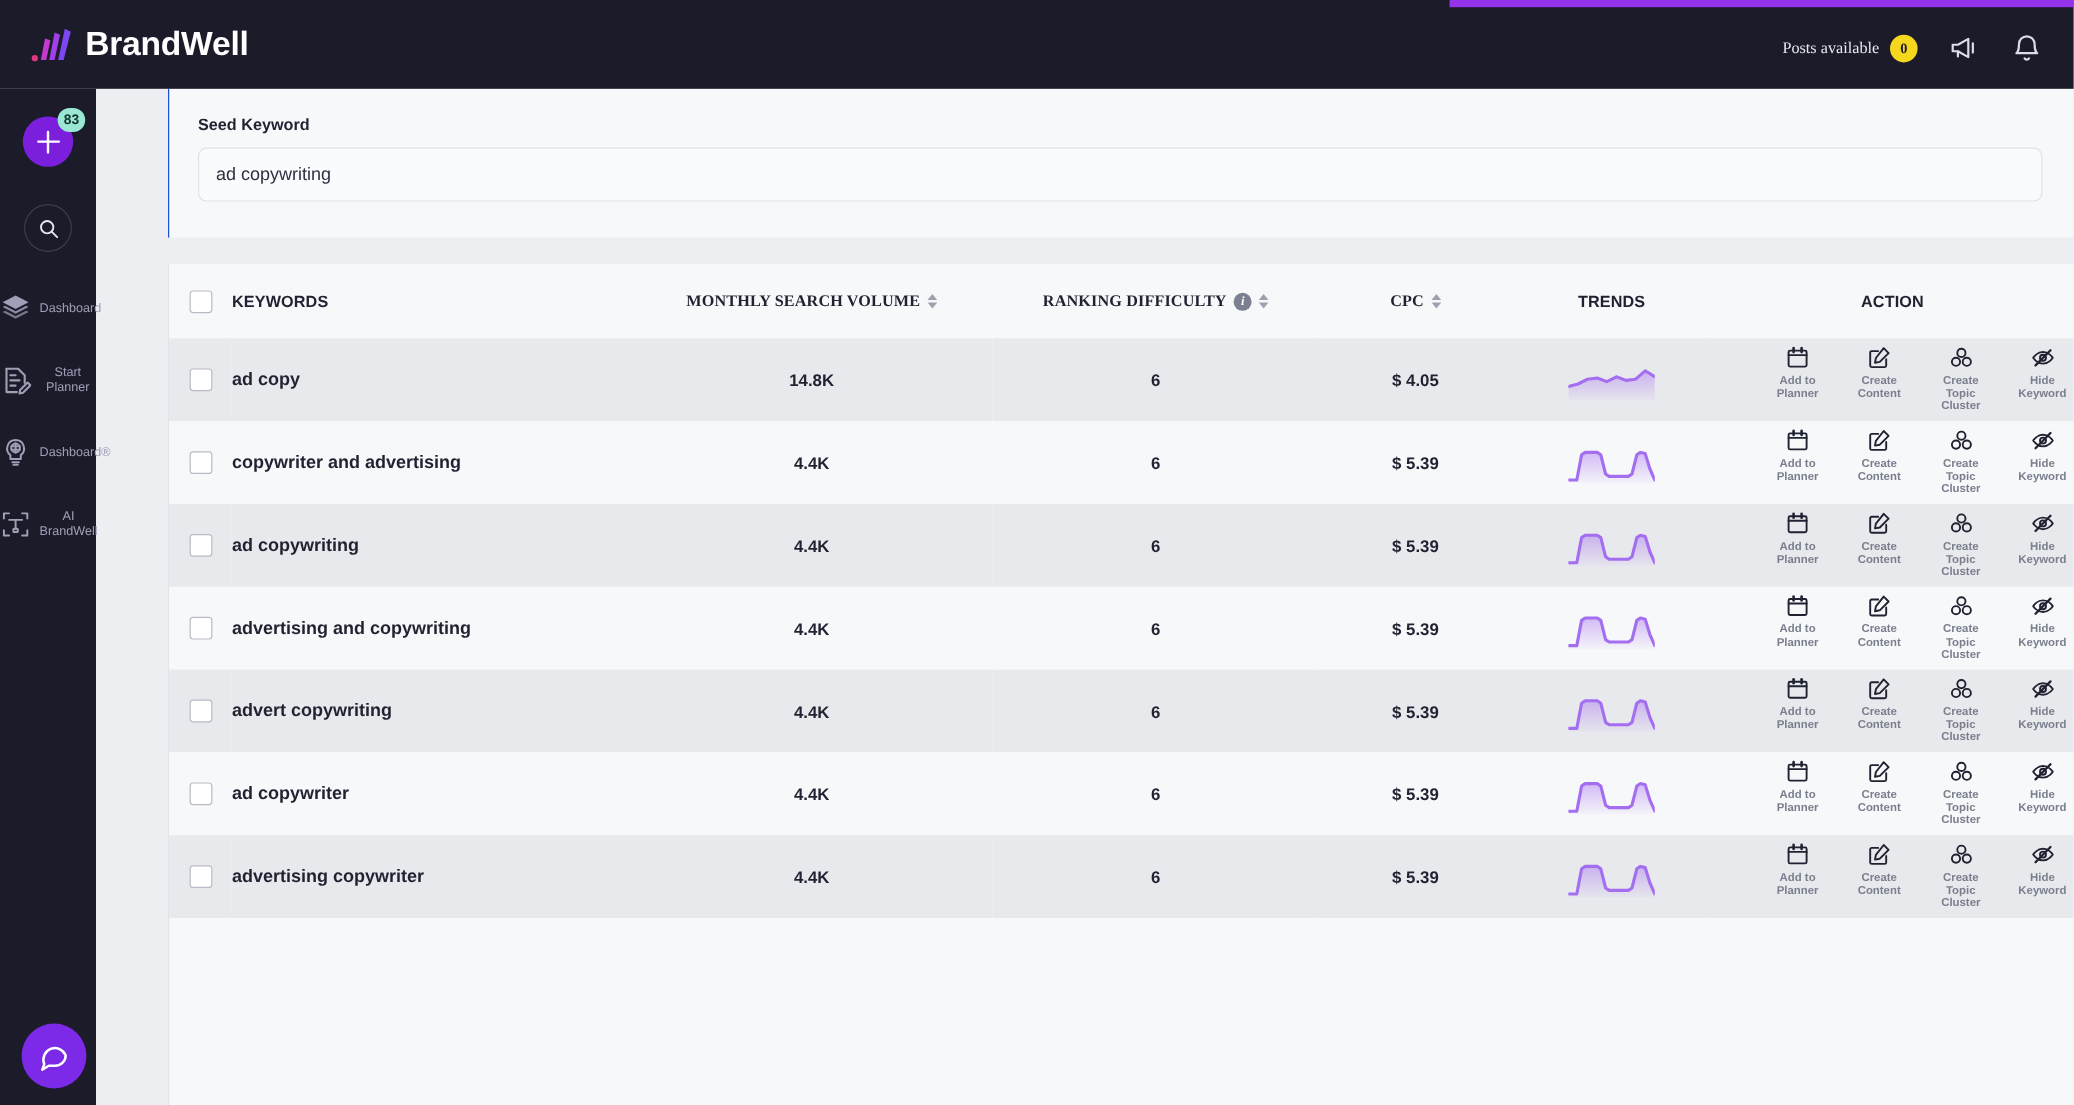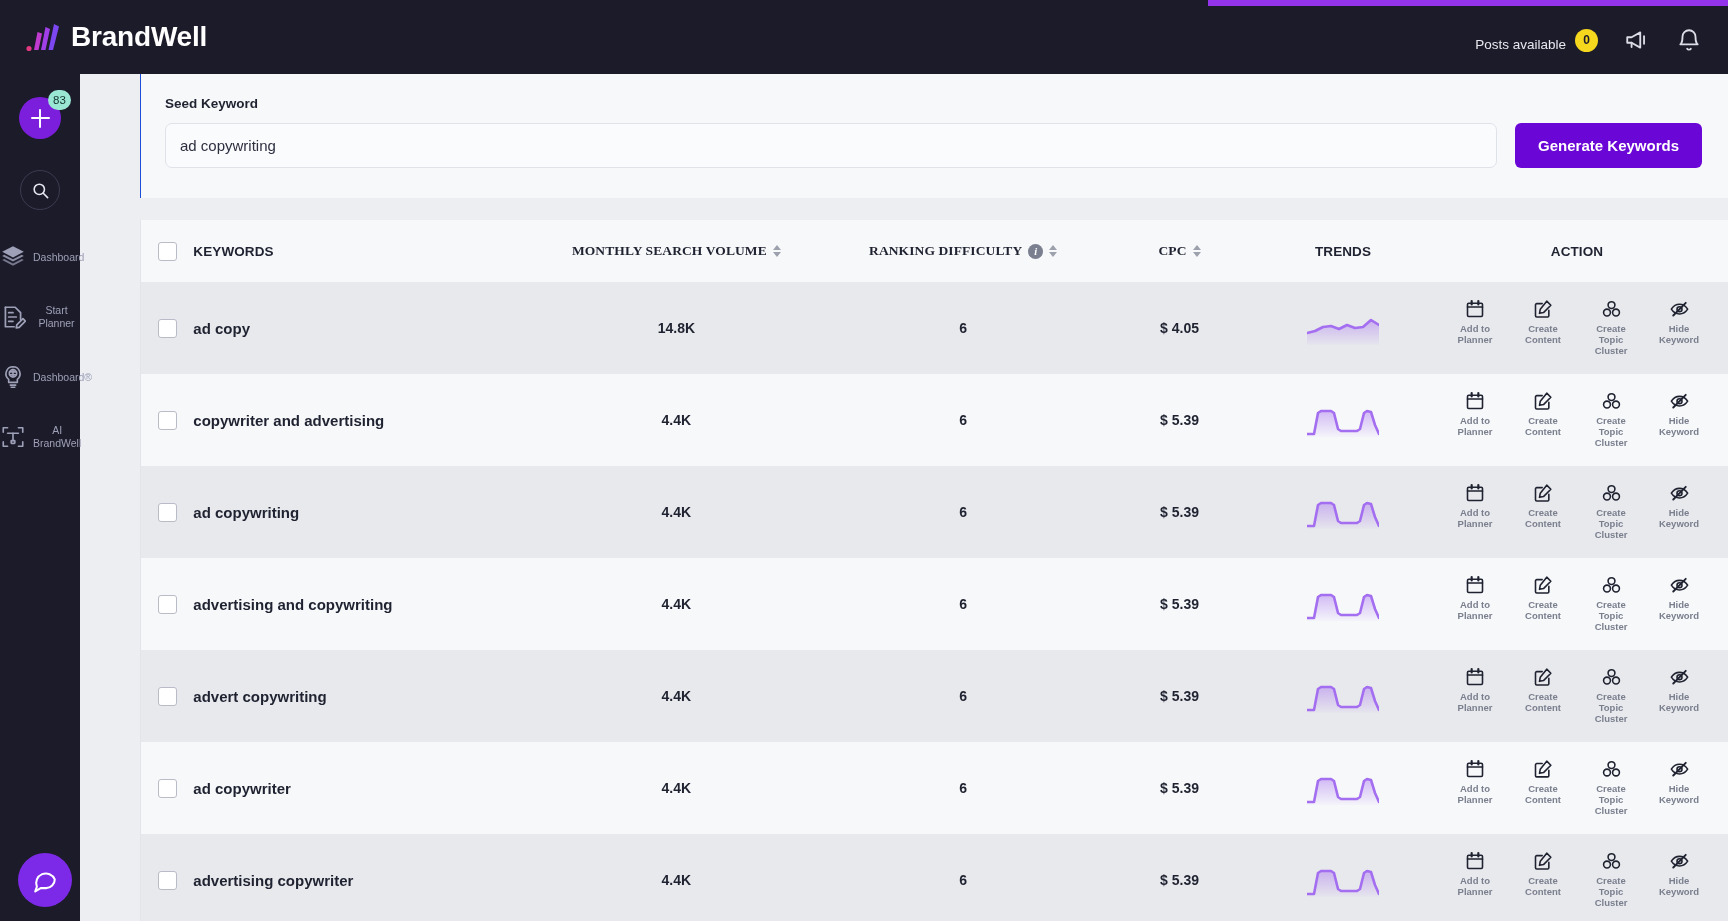--- a/index.html
+++ b/index.html
@@ -27,21 +27,21 @@
     margin-left: 26px;
   }
   .brand-logo { width: 34px; height: 30px; display: block; }
   .brand-name {
     color: #ffffff; font-size: 28px; font-weight: 700; letter-spacing: -0.2px;
   }
   .header-right {
     margin-left: auto; display: flex; align-items: center; gap: 26px;
     margin-right: 26px; padding-top: 6px;
   }
-  .posts-avail { display: flex; align-items: flex-end; gap: 9px; }
+  .posts-avail { display: flex; align-items: center; gap: 9px; font-family: Liberation Serif, serif; }
   .posts-avail-label { color: #e8e8ef; font-size: 13.5px; }
   .posts-badge {
     width: 23px; height: 23px; border-radius: 50%;
     background: #f5d71e; color: #1c1b29;
     font-size: 12px; font-weight: 700;
     display: flex; align-items: center; justify-content: center;
   }
   .hdr-icon { width: 26px; height: 26px; color: #dcdce6; cursor: pointer; }
   .hdr-icon svg { display: block; width: 100%; height: 100%; }
 
@@ -60,21 +60,21 @@
   }
   .fab::before, .fab::after {
     content: ""; position: absolute; background: #fff; border-radius: 1px;
   }
   .fab::before { width: 19px; height: 2.6px; }
   .fab::after  { width: 2.6px; height: 19px; }
   .fab-badge {
     position: absolute; top: -7px; right: -10px;
     min-width: 23px; height: 20px; padding: 0 5px;
     border-radius: 10px; background: #9ae7d4; color: #13362f;
-    font-size: 11.5px; font-weight: 400;
+    font-size: 11.5px; font-weight: 700;
     display: flex; align-items: center; justify-content: center;
   }
   .side-search {
     margin-top: 31px; width: 40px; height: 40px; border-radius: 50%;
     border: 1px solid #3d3b52; display: flex; align-items: center; justify-content: center;
     cursor: pointer; color: #e6e6f0;
   }
   .side-search svg { width: 19px; height: 19px; }
   .nav-item {
     margin-top: 34px; width: 80px;
@@ -146,39 +146,39 @@
   }
   .sort-ico i.up   { border-bottom: 5px solid #9da1ad; }
   .sort-ico i.down { border-top: 5px solid #9da1ad; }
   .info-ico {
     width: 15px; height: 15px; border-radius: 50%; background: #7b8090;
     color: #fff; font-size: 10.5px; font-weight: 700;
     display: inline-flex; align-items: center; justify-content: center;
     font-style: italic; cursor: pointer;
   }
   .tbl td {
-    height: 92px; vertical-align: middle; text-align: center;
+    height: 69px; vertical-align: middle; text-align: center;
     font-size: 14px; font-weight: 700; color: #1f2230;
   }
   .row-alt td { background: #e8e9ed; }
   .row-norm td { background: #f7f8fa; }
   .col-chk   { width: 52px; }
   .col-kw    { width: 330px; }
   .col-vol   { width: 300px; }
   .col-diff  { width: 270px; }
   .col-cpc   { width: 160px; }
   .col-trend { width: 165px; }
   .col-act   { width: 300px; }
   td.col-kw { text-align: left; font-size: 15px; }
   .cb {
     width: 19px; height: 19px; border: 1.5px solid #b9bcc6; border-radius: 3px;
     background: #fff; display: inline-block; cursor: pointer; vertical-align: middle;
   }
   .spark { display: block; margin: 0 auto; }
-  .actions { display: flex; align-items: flex-start; justify-content: center; gap: 16px; }
+  .actions { display: flex; align-items: flex-start; justify-content: flex-end; gap: 16px; }
   .action {
     display: flex; flex-direction: column; align-items: center; gap: 5px;
     cursor: pointer; width: 52px;
   }
   .action .aico { color: #1f2230; display: block; height: 20px; }
   .action .aico svg { display: block; }
   .alabel {
     font-size: 9.5px; font-weight: 700; color: #7a7f8e; text-align: center;
     line-height: 1.15; white-space: pre-line;
   }
@@ -294,21 +294,20 @@
     <path d="M21 11.5a8 8 0 0 1-8 8H8l-5 3 1.5-4.3A8 8 0 1 1 21 11.5z"></path>
   </svg>
 </div>
 
 <div class="main">
 
   <div class="seed-card">
     <div class="seed-label">Seed Keyword</div>
     <div class="seed-row">
       <input class="seed-input" type="text" value="ad copywriting" style="">
-      <button class="gen-btn">Generate Keywords</button>
     </div>
   </div>
 
   <div class="table-card">
     <table class="tbl">
       <colgroup>
         <col class="col-chk">
           <col class="col-kw">
           <col class="col-vol">
           <col class="col-diff">

